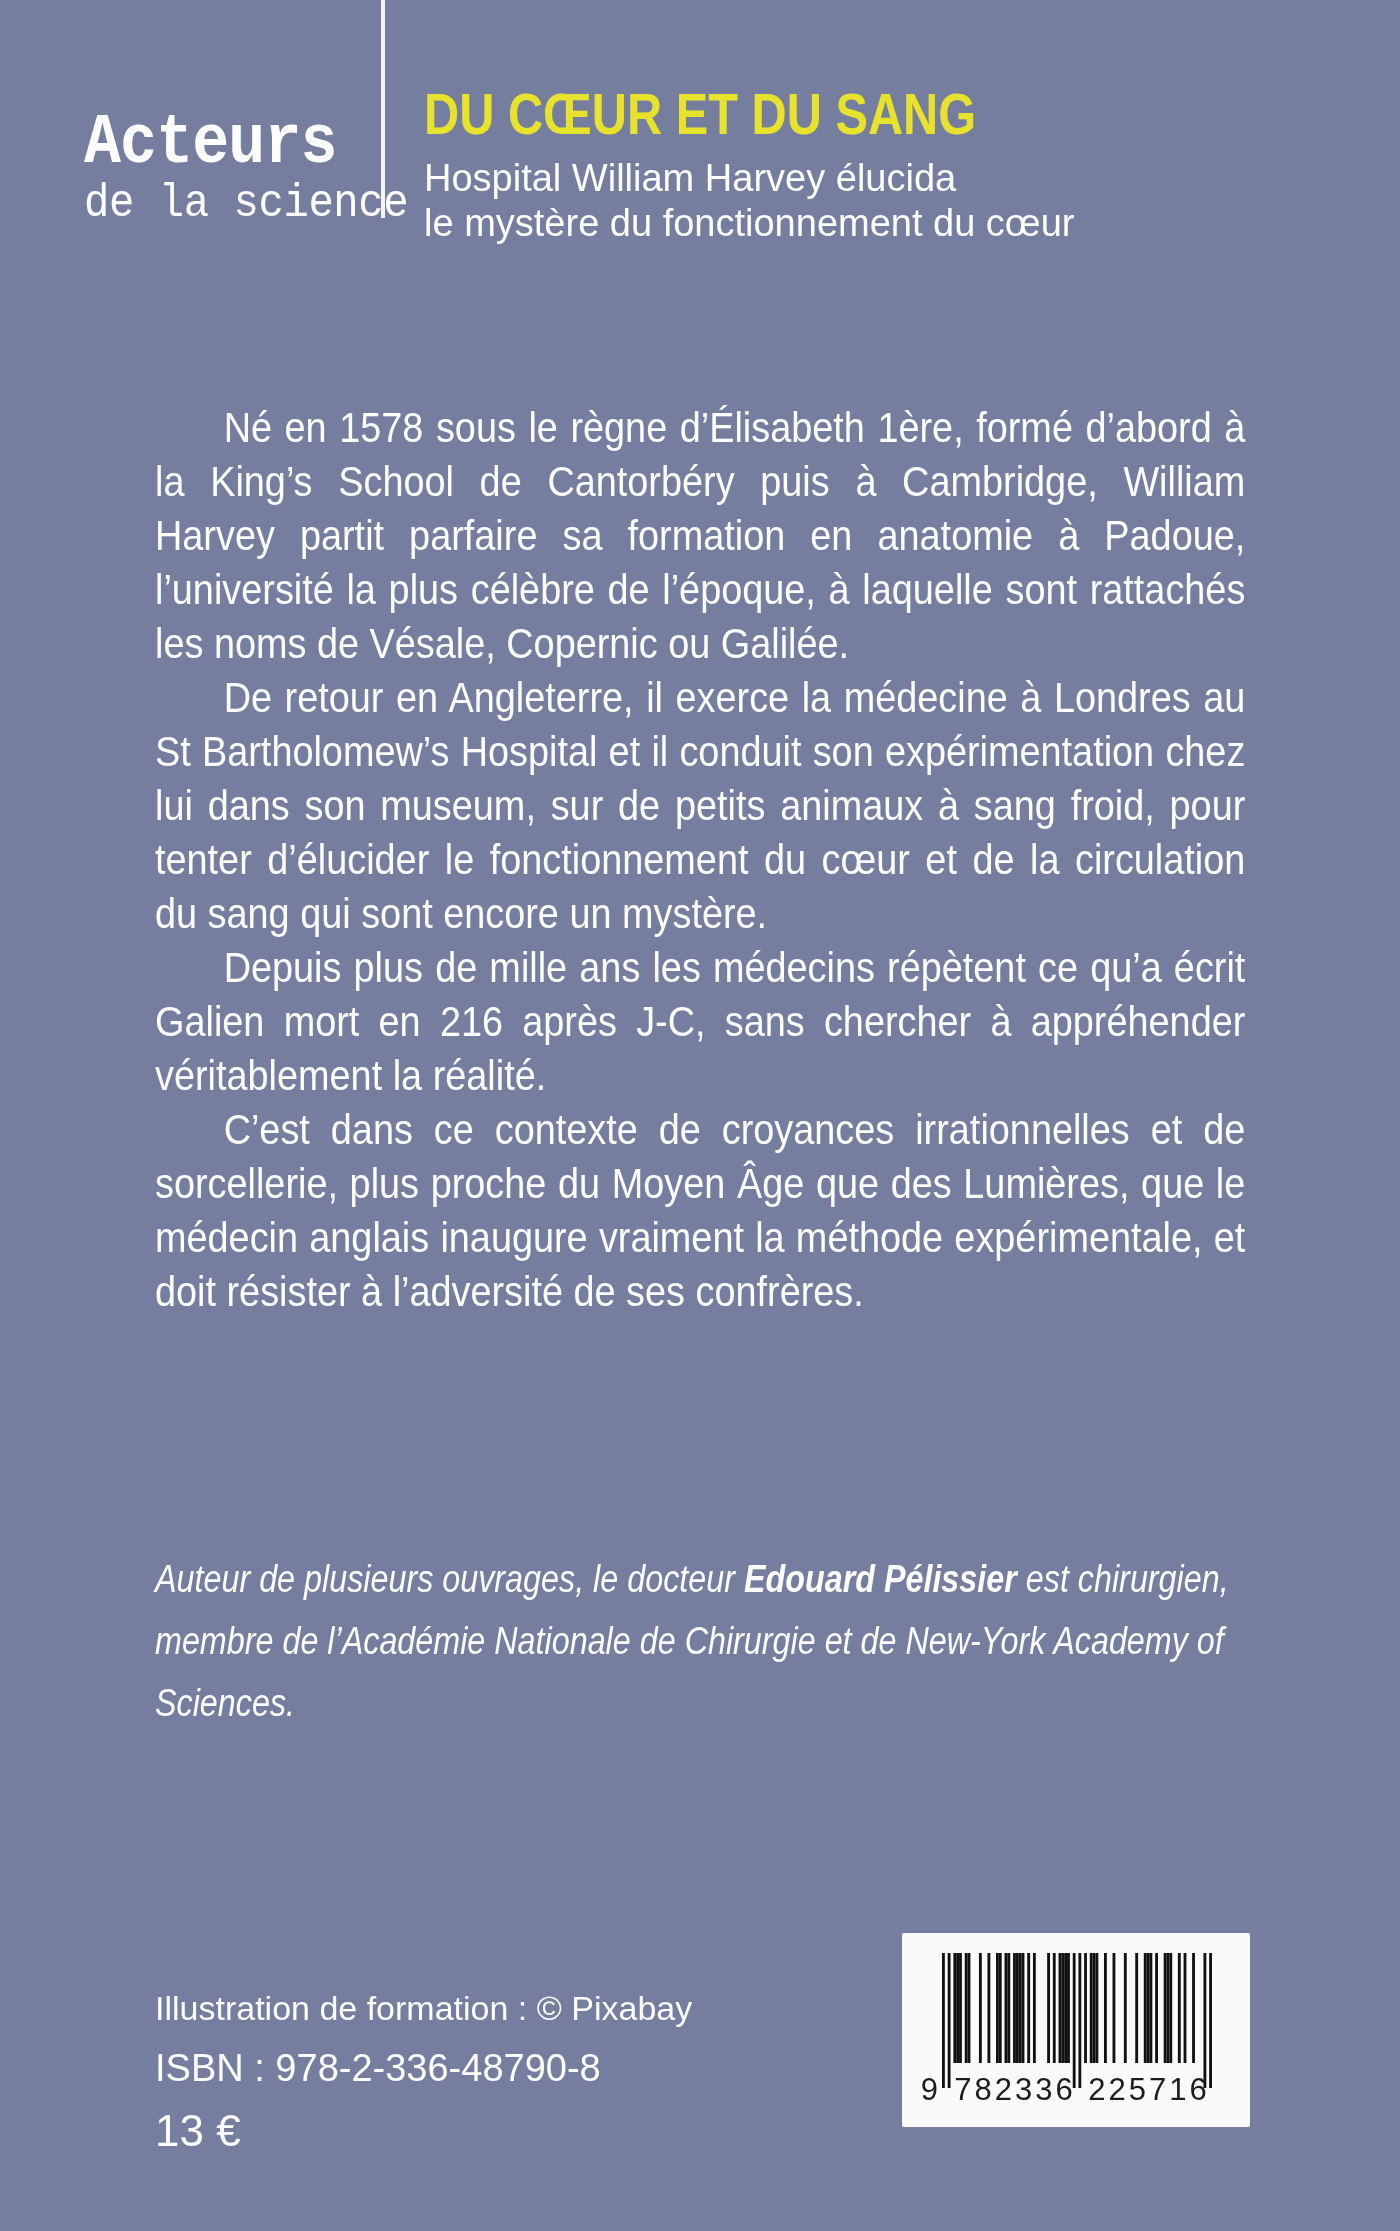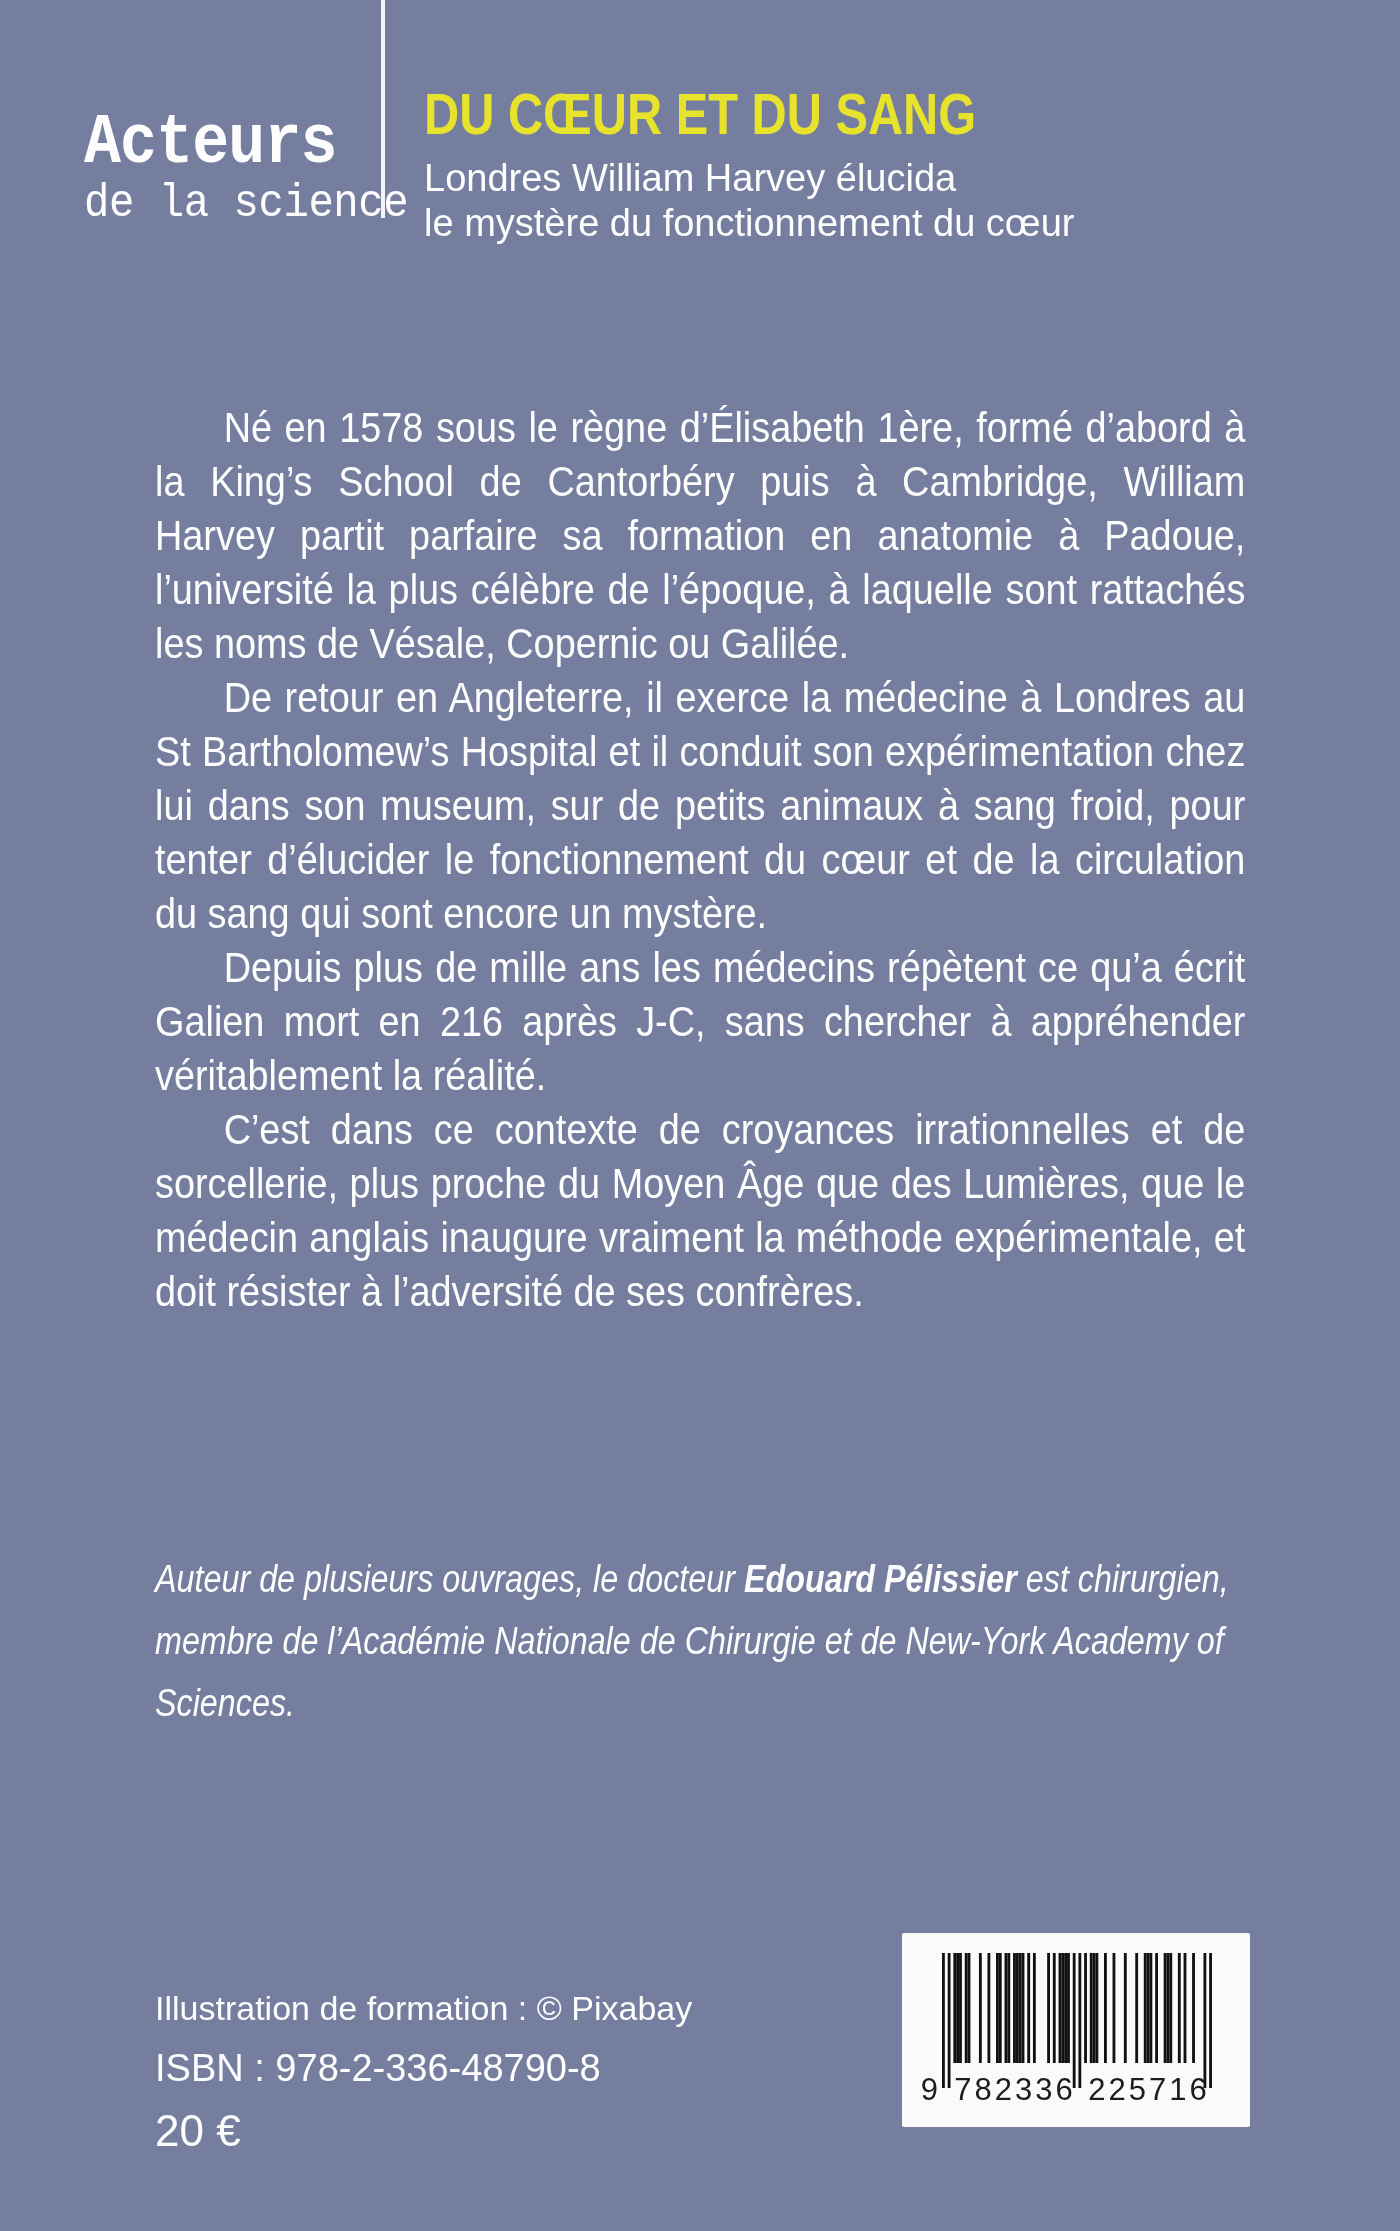--- a/index.html
+++ b/index.html
@@ -71,41 +71,41 @@
 
 <header>
   <div class="brand">
     <span class="brand-line1">Acteurs</span>
     <span class="brand-line2">de la science</span>
   </div>
   <div class="divider"></div>
   <div class="title-block">
     <h1 class="book-title" style="color: rgb(231, 226, 44);">DU CŒUR ET DU SANG</h1>
     <p class="subtitle">
-      <span>Londres William Harvey élucida</span>
+      <span>Hospital William Harvey élucida</span>
       <span>le mystère du fonctionnement du cœur</span>
     </p>
   </div>
 </header>
 
 <main class="body-copy">
   <p>Né en 1578 sous le règne d’Élisabeth 1ère, formé d’abord à la King’s School de Cantorbéry puis à Cambridge, William Harvey partit parfaire sa formation en anatomie à Padoue, l’université la plus célèbre de l’époque, à laquelle sont rattachés les noms de Vésale, Copernic ou Galilée.</p>
   <p>De retour en Angleterre, il exerce la médecine à Londres au St Bartholomew’s Hospital et il conduit son expérimentation chez lui dans son museum, sur de petits animaux à sang froid, pour tenter d’élucider le fonctionnement du cœur et de la circulation du sang qui sont encore un mystère.</p>
   <p>Depuis plus de mille ans les médecins répètent ce qu’a écrit Galien mort en 216 après J-C, sans chercher à appréhender véritablement la réalité.</p>
   <p>C’est dans ce contexte de croyances irrationnelles et de sorcellerie, plus proche du Moyen Âge que des Lumières, que le médecin anglais inaugure vraiment la méthode expérimentale, et doit résister à l’adversité de ses confrères.</p>
 </main>
 
 <section class="bio">
   <span>Auteur de plusieurs ouvrages, le docteur </span><b>Edouard Pélissier</b><span> est chirurgien, membre de l’Académie Nationale de Chirurgie et de New-York Academy of Sciences.</span>
 </section>
 
 <footer>
   <div class="credit">Illustration de formation : © Pixabay</div>
   <div class="isbn">ISBN : 978-2-336-48790-8</div>
-  <div class="price">20 €</div>
+  <div class="price">13 €</div>
 
   <div class="barcode-box" style="background: rgb(250, 250, 250);">
     <svg id="bc-svg" width="270" height="135" viewBox="0 0 270 135">
         <rect x="0.00" y="0" width="2.84" height="135" fill="#111"></rect>
         <rect x="5.68" y="0" width="2.84" height="135" fill="#111"></rect>
         <rect x="11.37" y="0" width="2.84" height="110" fill="#111"></rect>
         <rect x="14.21" y="0" width="2.84" height="110" fill="#111"></rect>
         <rect x="17.05" y="0" width="2.84" height="110" fill="#111"></rect>
         <rect x="22.74" y="0" width="2.84" height="110" fill="#111"></rect>
         <rect x="25.58" y="0" width="2.84" height="110" fill="#111"></rect>

